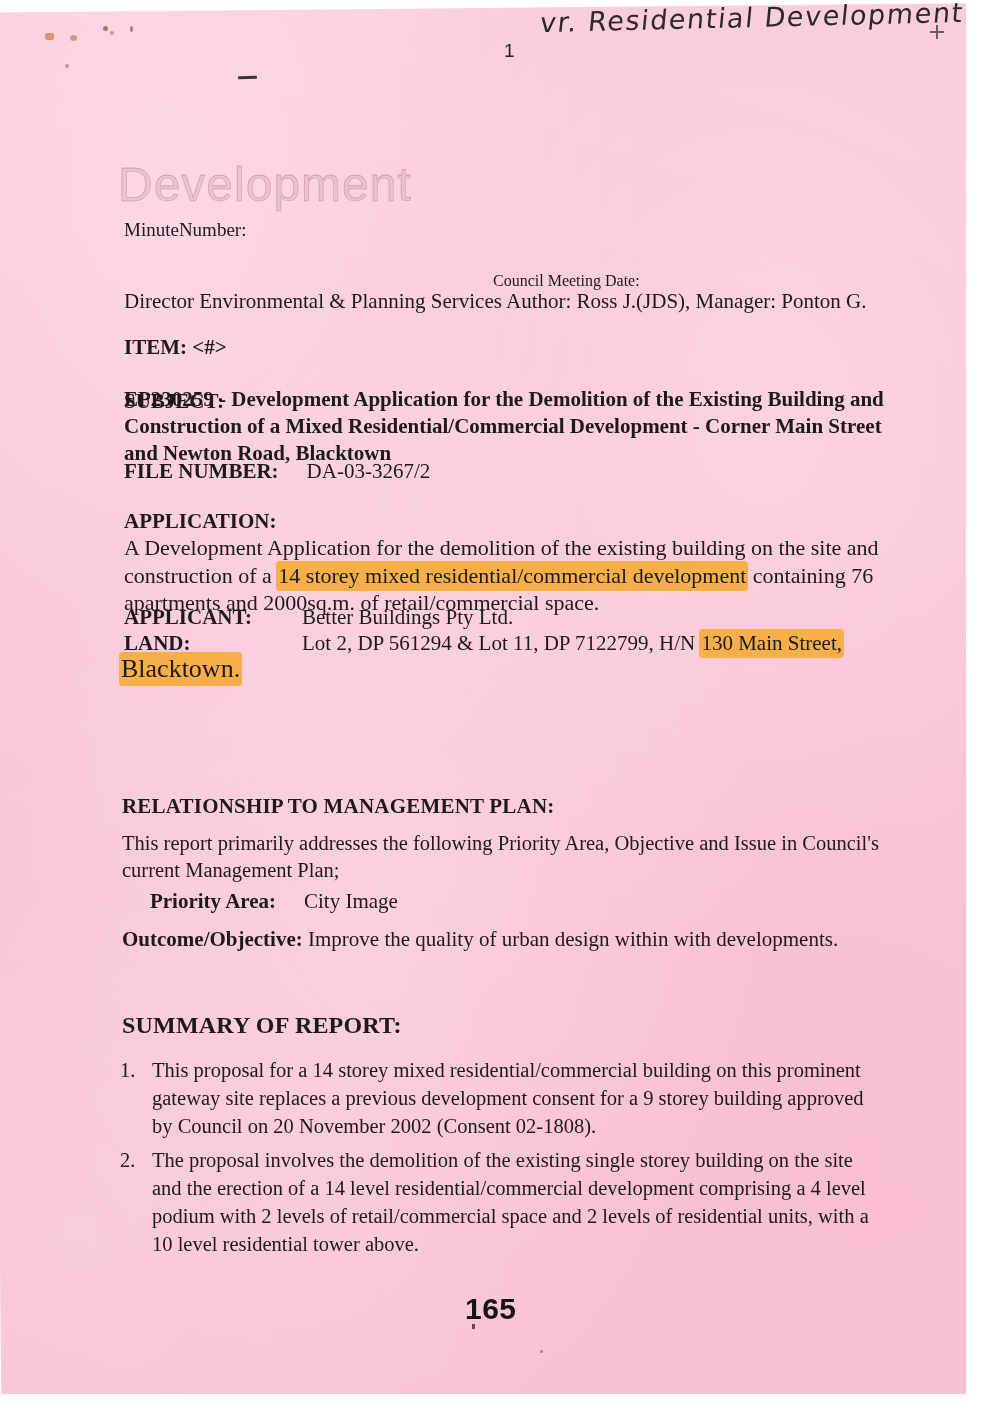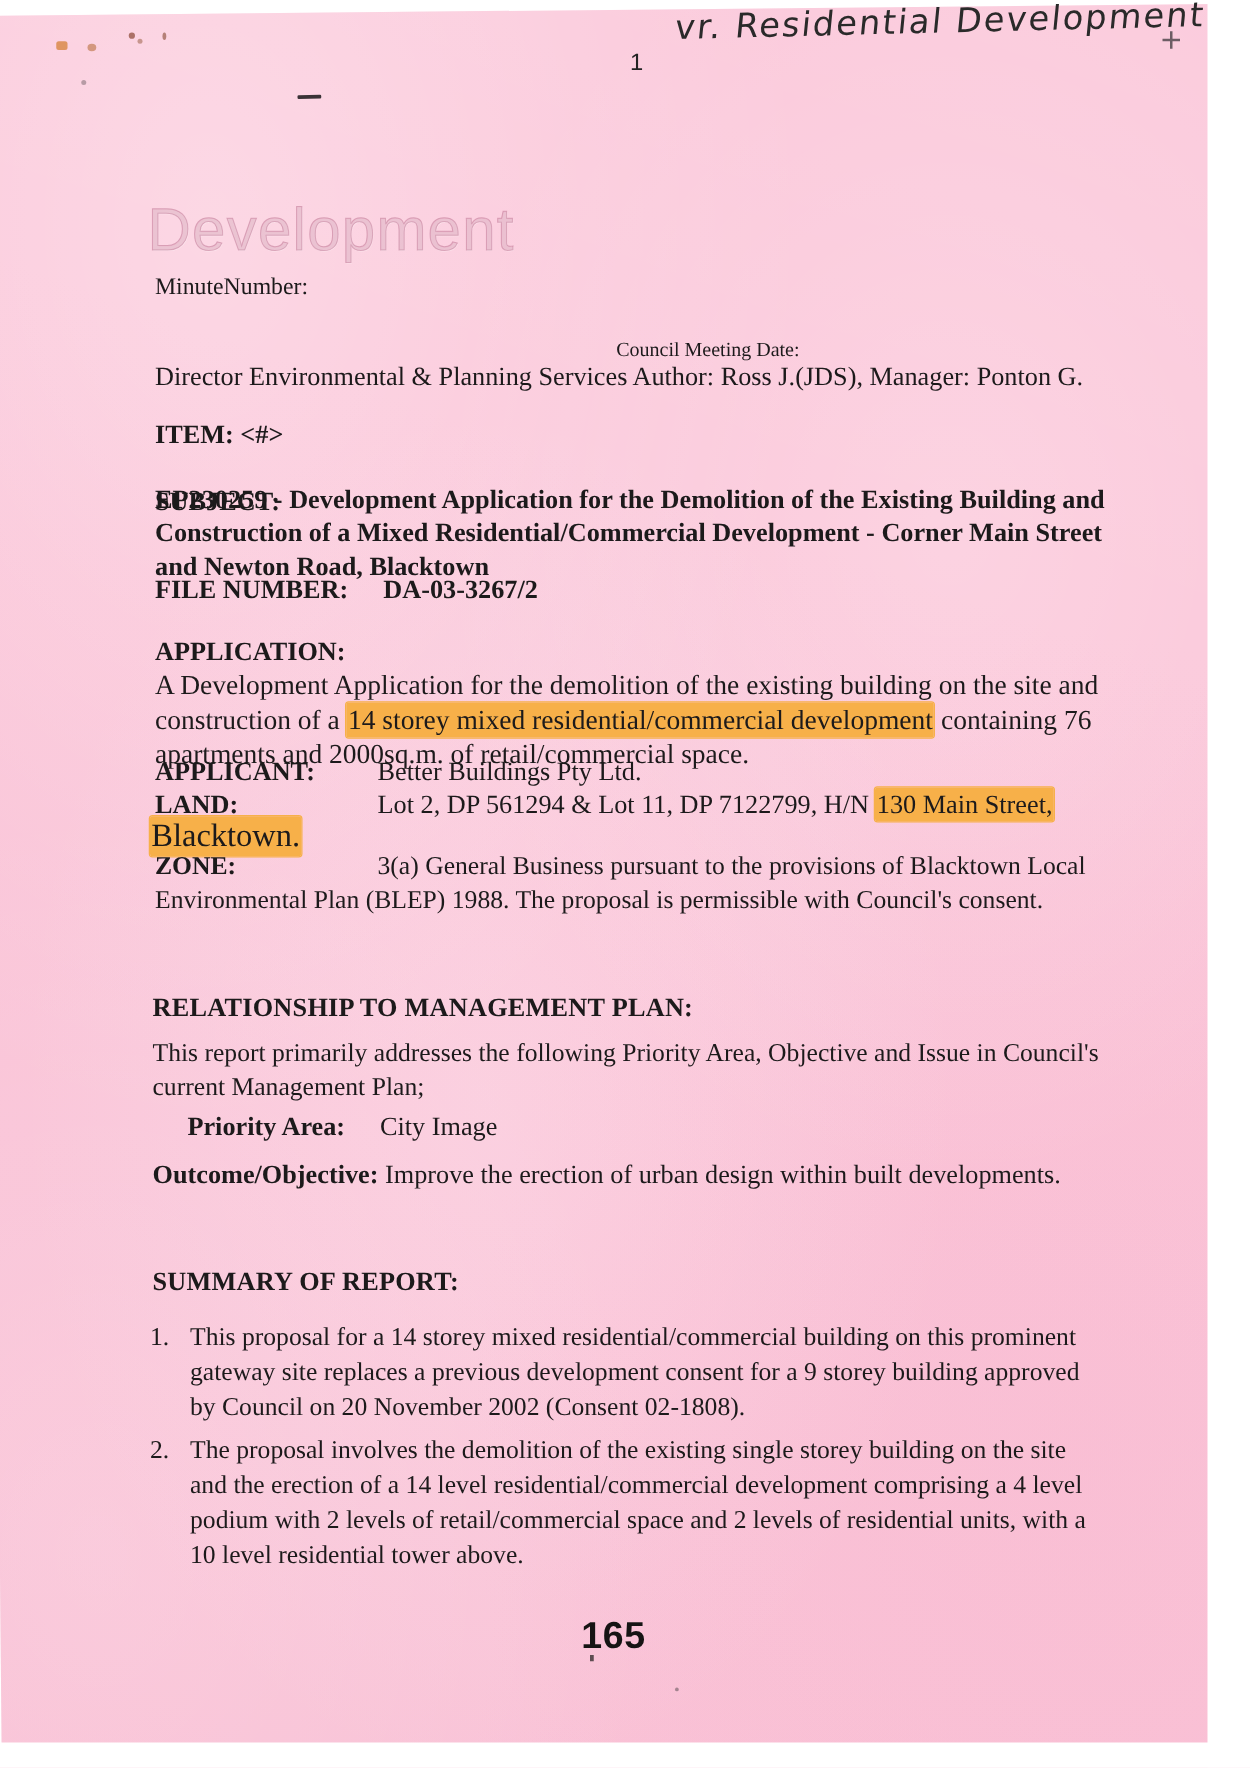--- a/index.html
+++ b/index.html
@@ -130,21 +130,21 @@
 
   #author-line { left: 124px; top: 288px; font-size: 21px; white-space: nowrap; }
 
   #item-line    { left: 124px; top: 334px; font-size: 21px; font-weight: bold; }
   #subject-label{ left: 124px; top: 360px; font-size: 21px; font-weight: bold; margin-top: 28px; }
   #subject-body {
     left: 124px; top: 386px; width: 760px;
     font-size: 21px; font-weight: bold; line-height: 27px;
   }
   #file-number-row { left: 124px; top: 458px; font-size: 21px; }
-  #file-number-row .val { font-weight: bold; padding-left: 28px; }
+  #file-number-row .val { font-weight: normal; padding-left: 28px; }
 
   
   #application-heading { left: 124px; top: 508px; font-size: 21px; font-weight: bold; }
   #application-body {
     left: 124px; top: 534px; width: 762px;
     font-size: 22px; line-height: 27.5px;
   }
   .hl {
     background: #f7b049;
     box-shadow: 0 0 0 1px #f7b049;
@@ -160,21 +160,21 @@
 
   
   #mgmt-heading { left: 122px; top: 793px; font-size: 21px; font-weight: bold; letter-spacing: .2px; }
   #mgmt-intro   { left: 122px; top: 830px; width: 762px; font-size: 20.5px; line-height: 27px; }
   #priority-row { left: 122px; top: 888px; font-size: 21px; }
   #outcome-row  { left: 122px; top: 926px; font-size: 21px; }
   #priority-row .lbl-col2 { display: inline-block; width: 182px; font-weight: bold; text-align: center; }
   #outcome-row .lbl-inline { font-weight: bold; }
 
   
-  #summary-heading { left: 122px; top: 1012px; font-size: 21px; font-weight: bold; letter-spacing: .2px; text-align: center; }
+  #summary-heading { left: 122px; top: 1012px; font-size: 24px; font-weight: bold; letter-spacing: .2px; text-align: center; }
   .summary-item {
     position: absolute;
     font-family: "Liberation Serif", "DejaVu Serif", serif;
     color: #1c1a1b;
     font-size: 20.5px;
     line-height: 28px;
   }
   .summary-item .num {
     position: absolute;
     left: -32px;
@@ -289,31 +289,28 @@
     <span class="lbl-col">APPLICANT:</span><span>Better Buildings Pty Ltd.</span>
   </div>
 
   <div class="doc-text" id="land-row">
     <span class="lbl-col">LAND:</span><span>Lot 2, DP 561294 &amp; Lot 11, DP 7122799, H/N </span><span class="hl">130 Main Street,</span>
   </div>
   <div class="doc-text" id="land-cont">
     <span class="hl">Blacktown.</span>
   </div>
 
-  <div class="doc-text" id="zone-row">
-    <span class="lbl-col">ZONE:</span><span>3(a) General Business pursuant to the provisions of Blacktown Local Environmental Plan (BLEP) 1988.  The proposal is permissible with Council's consent.</span>
-  </div>
 
   <div class="doc-text" id="mgmt-heading">RELATIONSHIP TO MANAGEMENT PLAN:</div>
   <div class="doc-text" id="mgmt-intro">This report primarily addresses the following Priority Area, Objective and Issue in Council's current Management Plan;</div>
   <div class="doc-text" id="priority-row">
     <span class="lbl-col2">Priority Area:</span><span>City Image</span>
   </div>
   <div class="doc-text" id="outcome-row">
-    <span class="lbl-inline">Outcome/Objective:</span>&nbsp;<span>Improve the erection of urban design within built developments.</span>
+    <span class="lbl-inline">Outcome/Objective:</span>&nbsp;<span>Improve the quality of urban design within with developments.</span>
   </div>
 
   <div class="doc-text" id="summary-heading">SUMMARY OF REPORT:</div>
 
   <div class="summary-item" id="summary-item-1">
     <span class="num">1.</span><span>This proposal for a 14 storey mixed residential/commercial building on this prominent gateway site replaces a previous development consent for a 9 storey building approved by Council on 20 November 2002 (Consent 02-1808).</span>
   </div>
   <div class="summary-item" id="summary-item-2">
     <span class="num">2.</span><span>The proposal involves the demolition of the existing single storey building on the site and the erection of a 14 level residential/commercial development comprising a 4 level podium with 2 levels of retail/commercial space and 2 levels of residential units, with a 10 level residential tower above.</span>
   </div>

